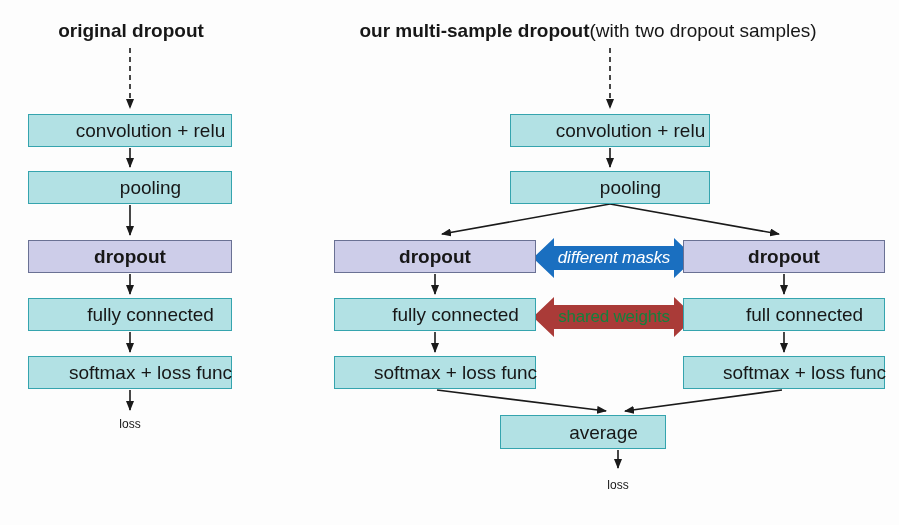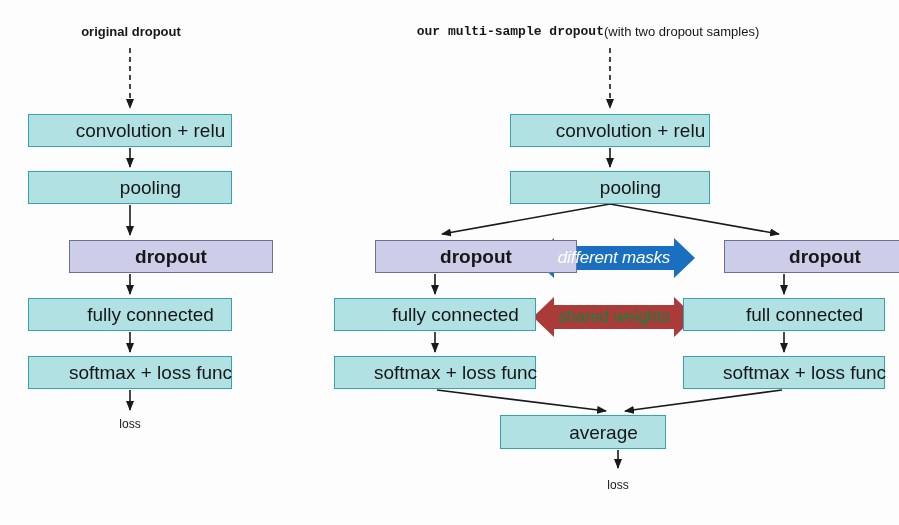--- a/index.html
+++ b/index.html
@@ -11,26 +11,26 @@
   .conn{stroke:#1a1a1a;stroke-width:1.6;fill:none;}
   .conn.dashed{stroke-dasharray:5 4;}
   .dbl-blue{fill:var(--blue_arrow,#1a6fc0);}
   .dbl-red{fill:var(--red_arrow,#aa3b38);}
   .box{
     position:absolute;height:33px;box-sizing:border-box;
     display:flex;align-items:center;justify-content:center;
     font-size:19px;line-height:1;white-space:nowrap;
   }
   .teal{background:var(--teal_fill,#b2e1e4);border:1.5px solid var(--teal_border,#35a4ae);padding-left:41px;}
-  .purple{background:var(--purple_fill,#cdcde9);border:1.5px solid var(--purple_border,#6a7194);font-weight:700;margin-left:41px;}
+  .purple{background:var(--purple_fill,#cdcde9);border:1.5px solid var(--purple_border,#6a7194);font-weight:700;}
   .col-title{
     position:absolute;top:19px;height:24px;display:flex;align-items:center;justify-content:center;
-    font-size:13px;white-space:nowrap;
+    font-size:19px;white-space:nowrap;
   }
-  .col-title .b{font-weight:700;font-family:Liberation Mono, monospace;}
+  .col-title .b{font-weight:700;}
   .loss-label{
     position:absolute;width:100px;text-align:center;font-size:12px;
   }
   .conn-label{
     position:absolute;width:130px;height:24px;display:flex;align-items:center;justify-content:center;
     font-size:17px;letter-spacing:-0.2px;white-space:nowrap;
   }
   .conn-label.on-blue{color:#ffffff;}
   .conn-label.on-red{color:#15803d;}
 </style>

